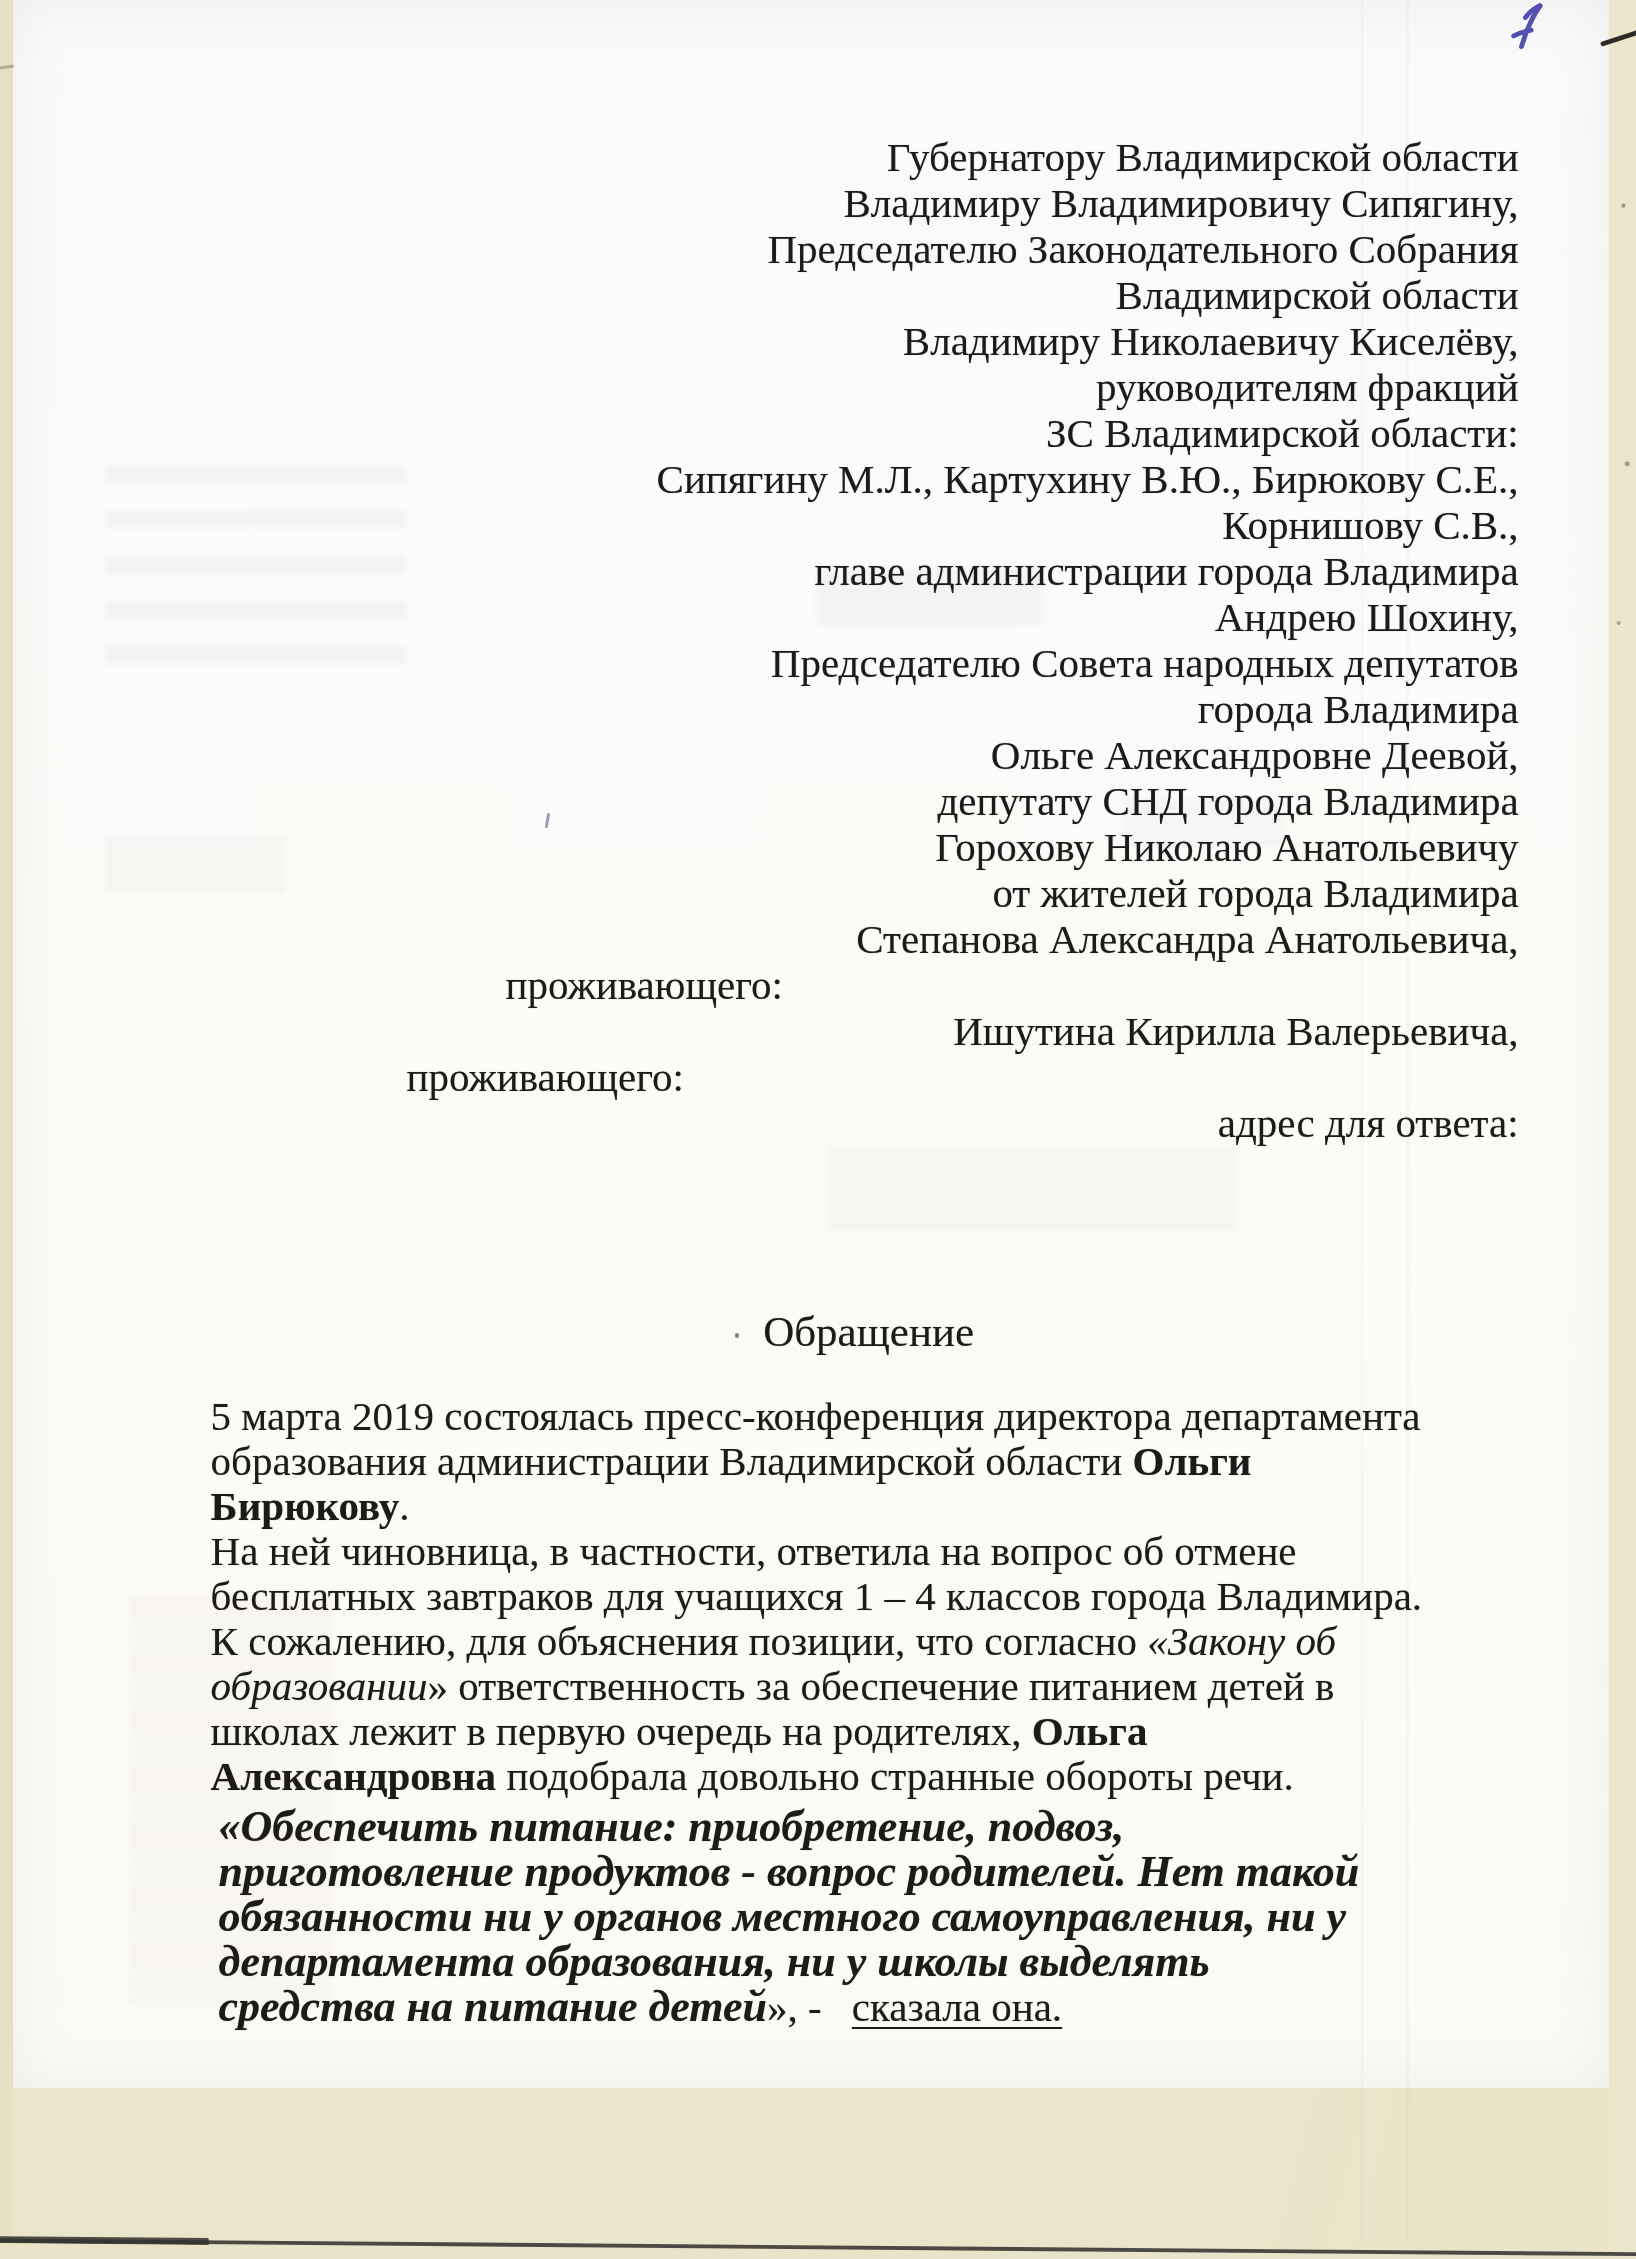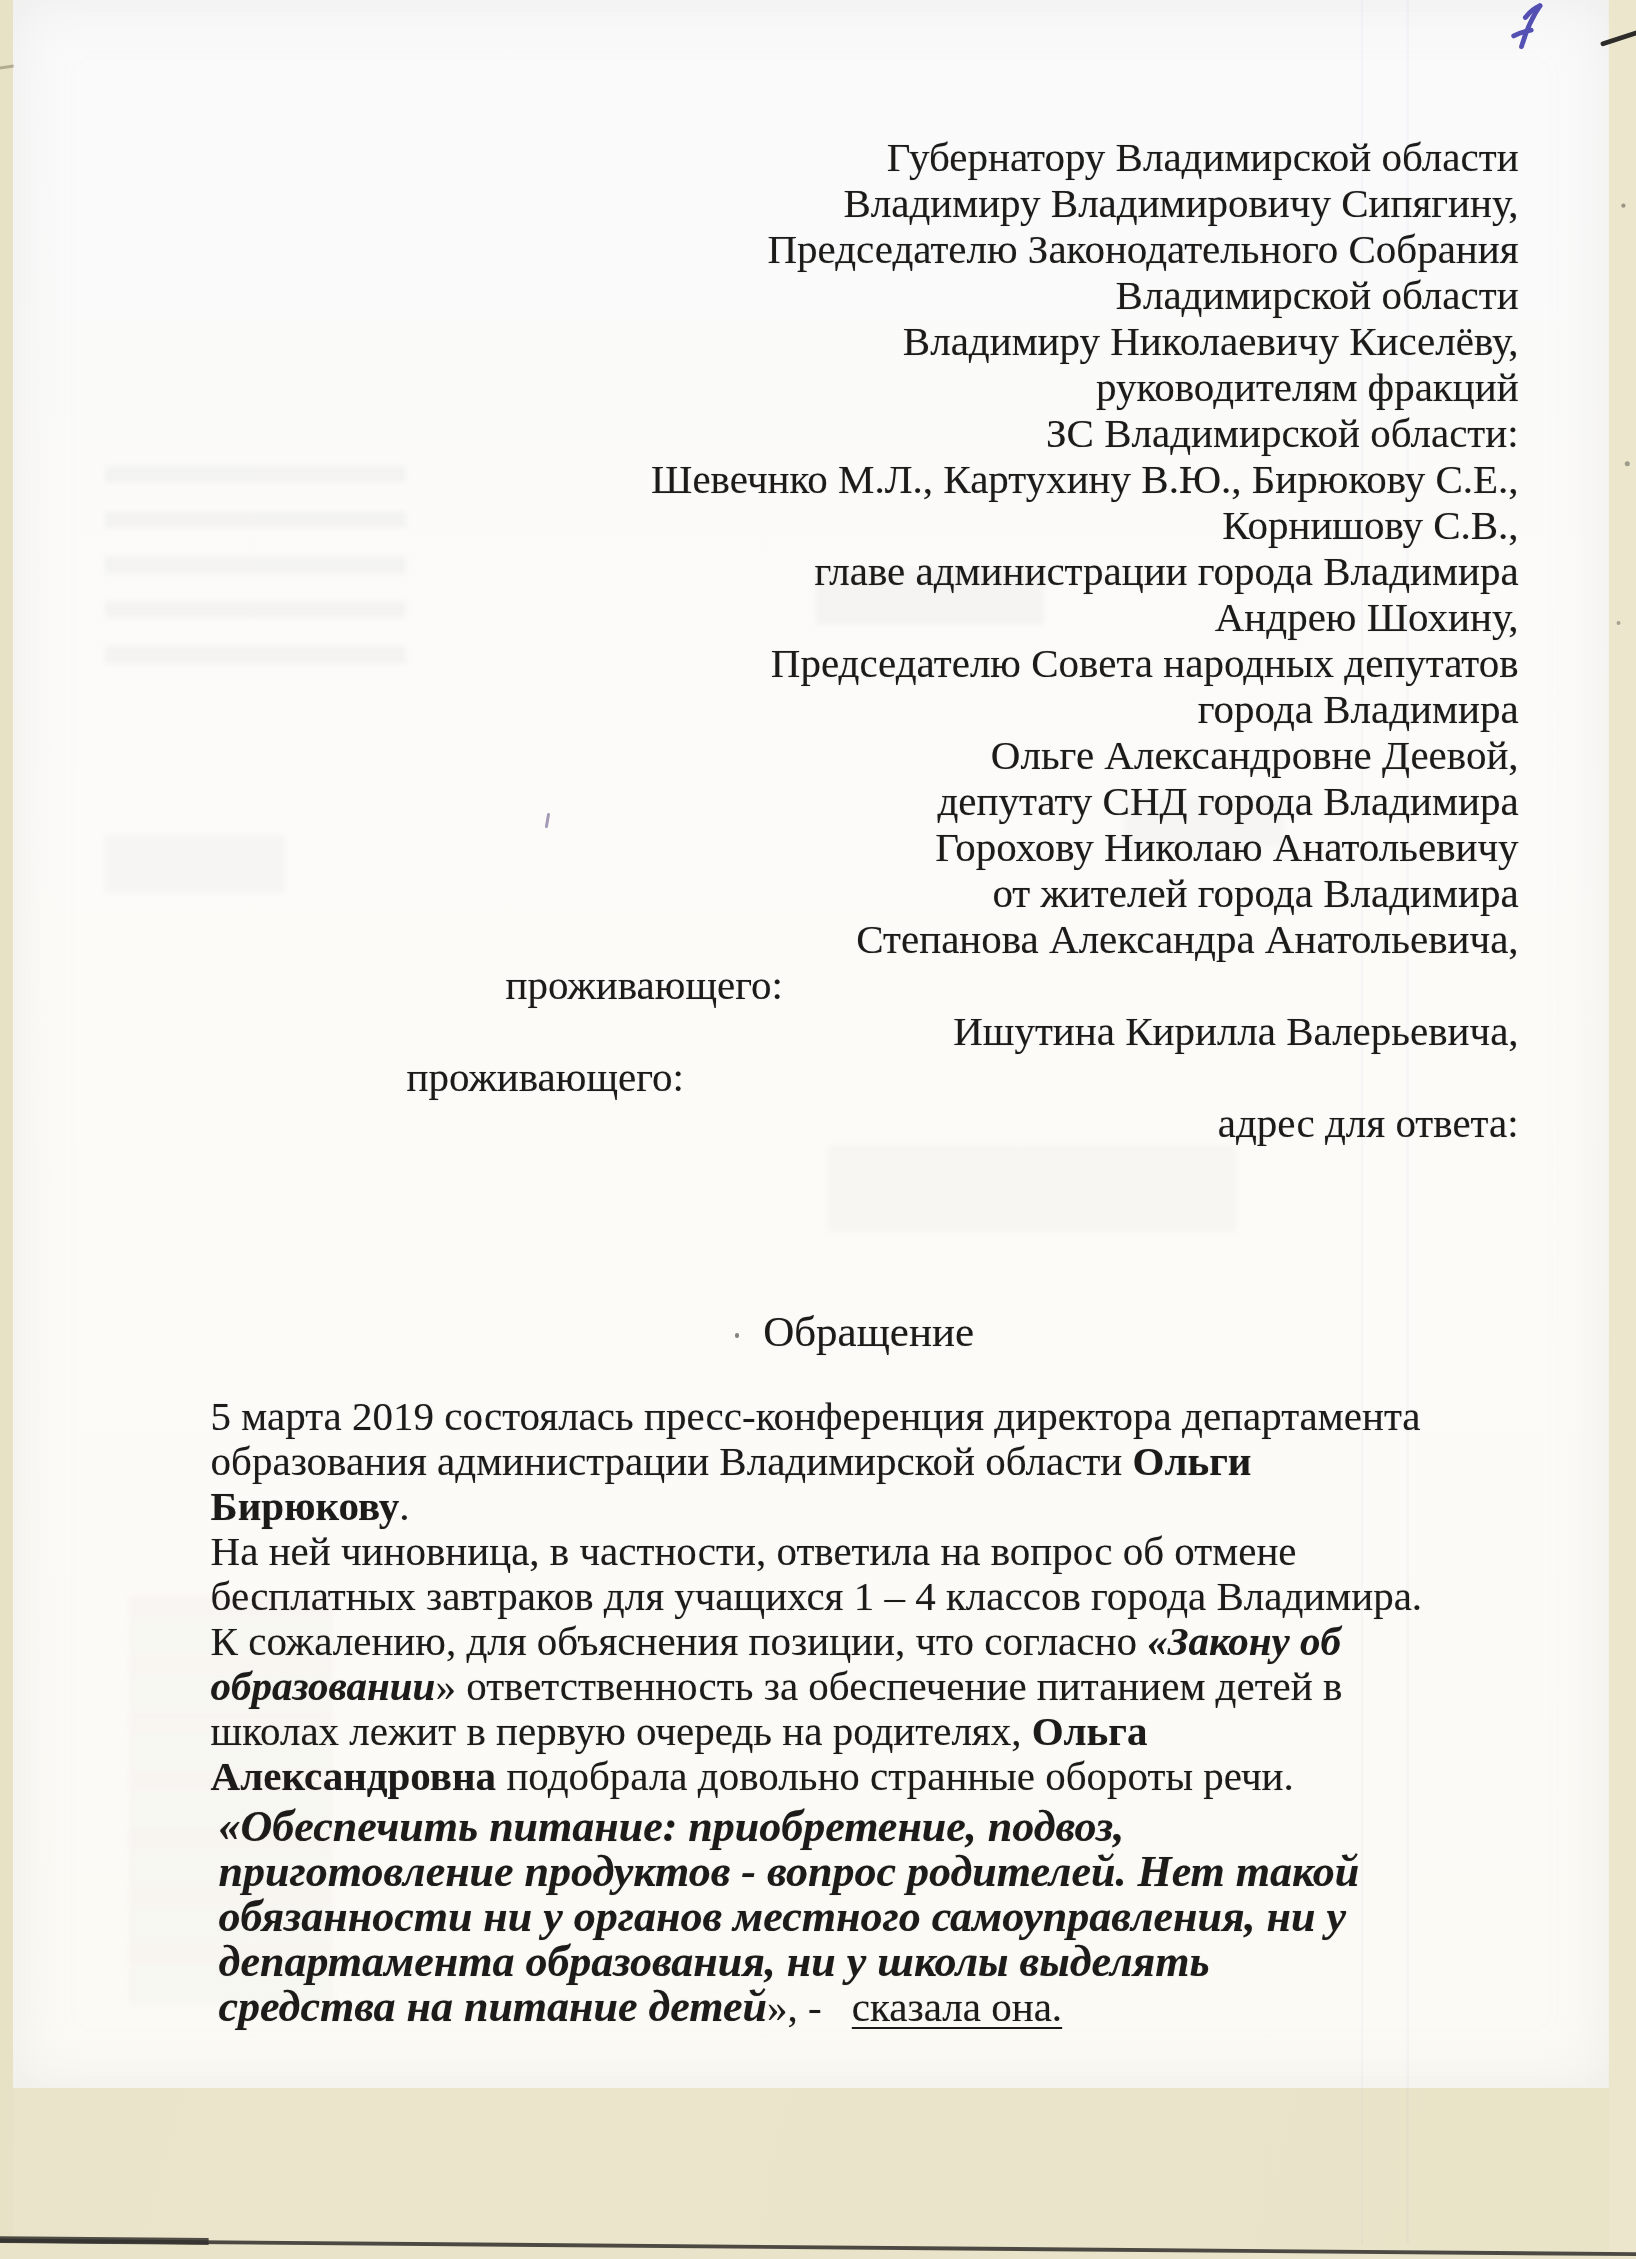--- a/index.html
+++ b/index.html
@@ -41,21 +41,21 @@
     text-shadow:0 0 1px rgba(25,25,25,0.35);
   }
   .stray-dot{position:absolute;left:722px;top:1333px;width:4.9px;height:4.9px;border-radius:50%;
     background:#44423e;opacity:.65;}
   .stray-tick{position:absolute;left:533px;top:813px;width:2.9px;height:14.6px;background:#5a4c80;
     opacity:.55;transform:rotate(10deg);border-radius:1.9px;}
   .content{position:absolute;left:198px;top:1394px;width:1320px;}
   .content .line{font-size:41px;line-height:45px;white-space:pre;
     text-shadow:0 0 1px rgba(25,25,25,0.35);}
   .b{font-weight:bold;}
-  .bi{font-weight:bold;font-style:italic;text-align:center;}
+  .bi{font-weight:normal;font-style:italic;text-align:center;}
   .quote{position:absolute;left:206px;top:1804px;width:1339px;}
   .quote .line{font-size:44px;line-height:45px;white-space:pre;
     font-weight:bold;font-style:italic;text-shadow:0 0 1px rgba(25,25,25,0.4);}
   .quote .plain{font-weight:normal;font-style:normal;font-size:41px;}
   .quote .u{font-weight:normal;font-style:normal;font-size:41px;
     text-decoration:underline;text-decoration-thickness:2.4px;text-underline-offset:5.8px;margin-left:20px;}
   .frame-svg{position:absolute;left:0;top:0;z-index:5;pointer-events:none;}
 </style>
 </head>
 <body>
@@ -73,21 +73,21 @@
     <div class="smudge m6"></div>
 
     <div class="address">
       <div class="aline">Губернатору Владимирской области</div>
       <div class="aline">Владимиру Владимировичу Сипягину,</div>
       <div class="aline">Председателю Законодательного Собрания</div>
       <div class="aline">Владимирской области</div>
       <div class="aline">Владимиру Николаевичу Киселёву,</div>
       <div class="aline">руководителям фракций</div>
       <div class="aline">ЗС Владимирской области:</div>
-      <div class="aline">Шевечнко М.Л., Картухину В.Ю., Бирюкову С.Е.,</div>
+      <div class="aline">Сипягину М.Л., Картухину В.Ю., Бирюкову С.Е.,</div>
       <div class="aline">Корнишову С.В.,</div>
       <div class="aline">главе администрации города Владимира</div>
       <div class="aline">Андрею Шохину,</div>
       <div class="aline">Председателю Совета народных депутатов</div>
       <div class="aline">города Владимира</div>
       <div class="aline">Ольге Александровне Деевой,</div>
       <div class="aline">депутату СНД города Владимира</div>
       <div class="aline">Горохову Николаю Анатольевичу</div>
       <div class="aline">от жителей города Владимира</div>
       <div class="aline">Степанова Александра Анатольевича,</div>

